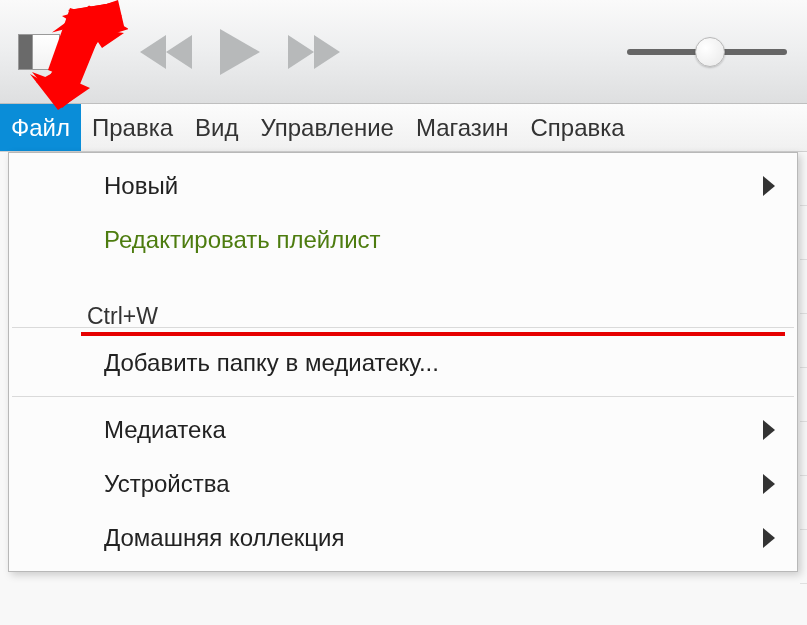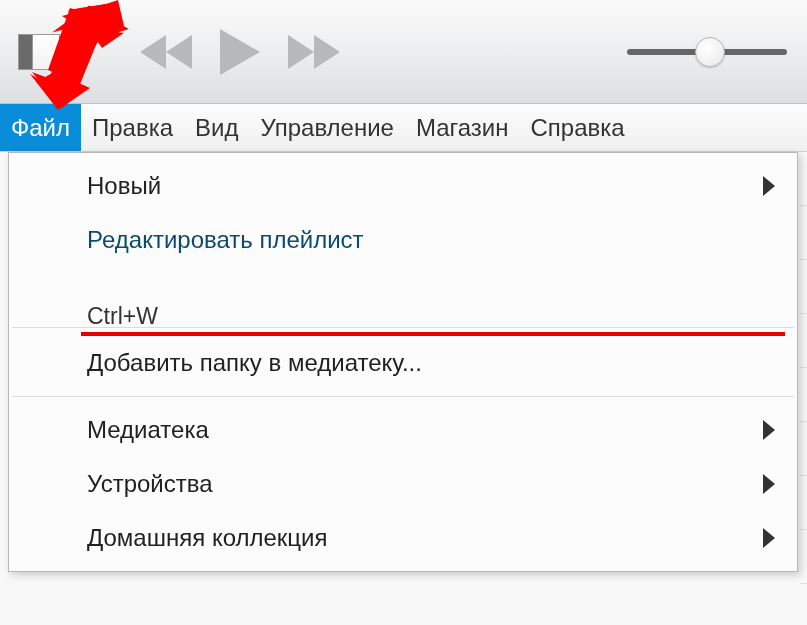--- a/index.html
+++ b/index.html
@@ -127,27 +127,27 @@
     }
     .menu-row {
       display: flex;
       align-items: center;
       height: 54px;
       padding: 0 14px 0 78px;
       font-size: 24px;
       color: #222;
       position: relative;
     }
-    .menu-row.disabled { color: #0c4a6e; }
+    .menu-row.disabled { color: #4d7c0f; }
     .menu-row.highlighted {
       background: linear-gradient(to bottom, #f5f9fd, #ecf3fb);
       border-top: 1px solid #b7d4ee;
       border-bottom: 1px solid #b7d4ee;
     }
-    .menu-row .label { flex: 1; }
+    .menu-row .label { flex: 1; margin-left: 17px; }
     .menu-row .shortcut { color: #333; font-size: 23px; margin-top: 45px; }
     .menu-row .sub-arrow {
       position: absolute;
       right: 22px;
     }
     .menu-sep {
       height: 1px;
       background: #dadada;
       margin: 6px 3px;
     }

